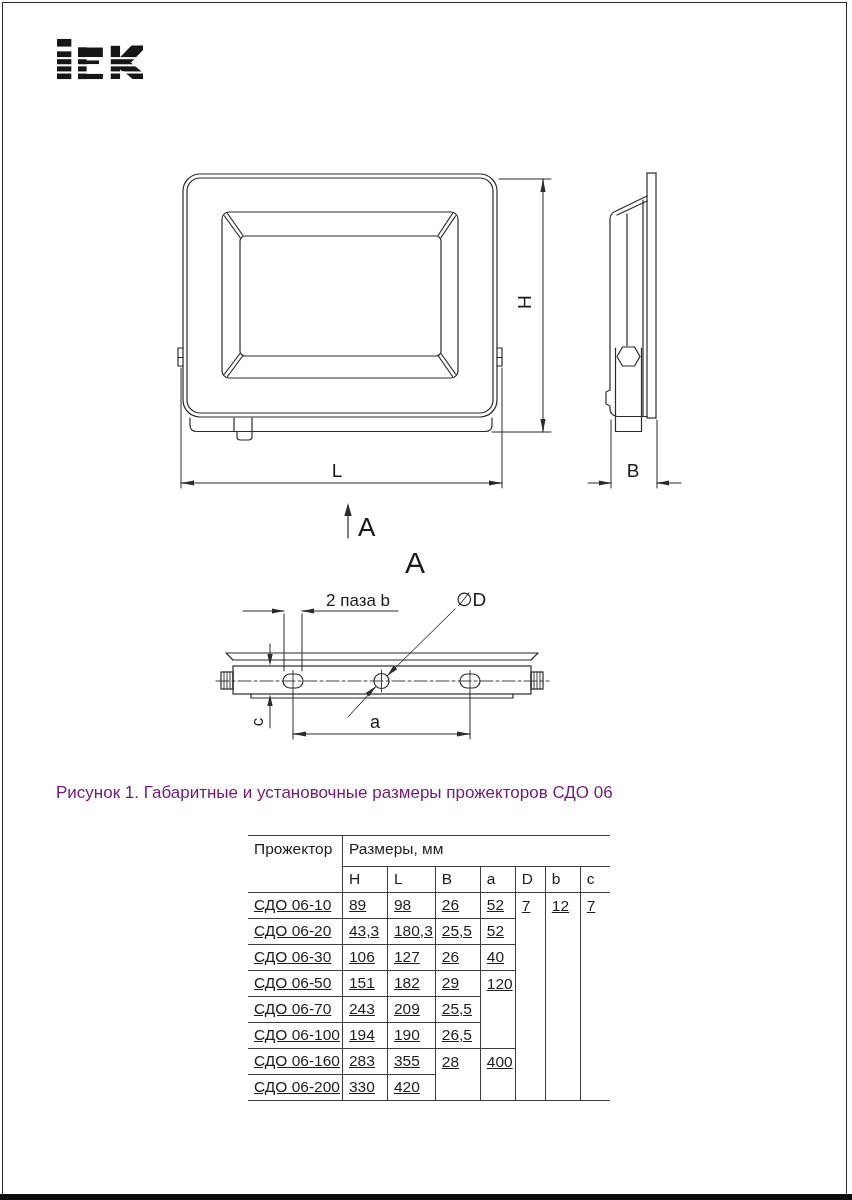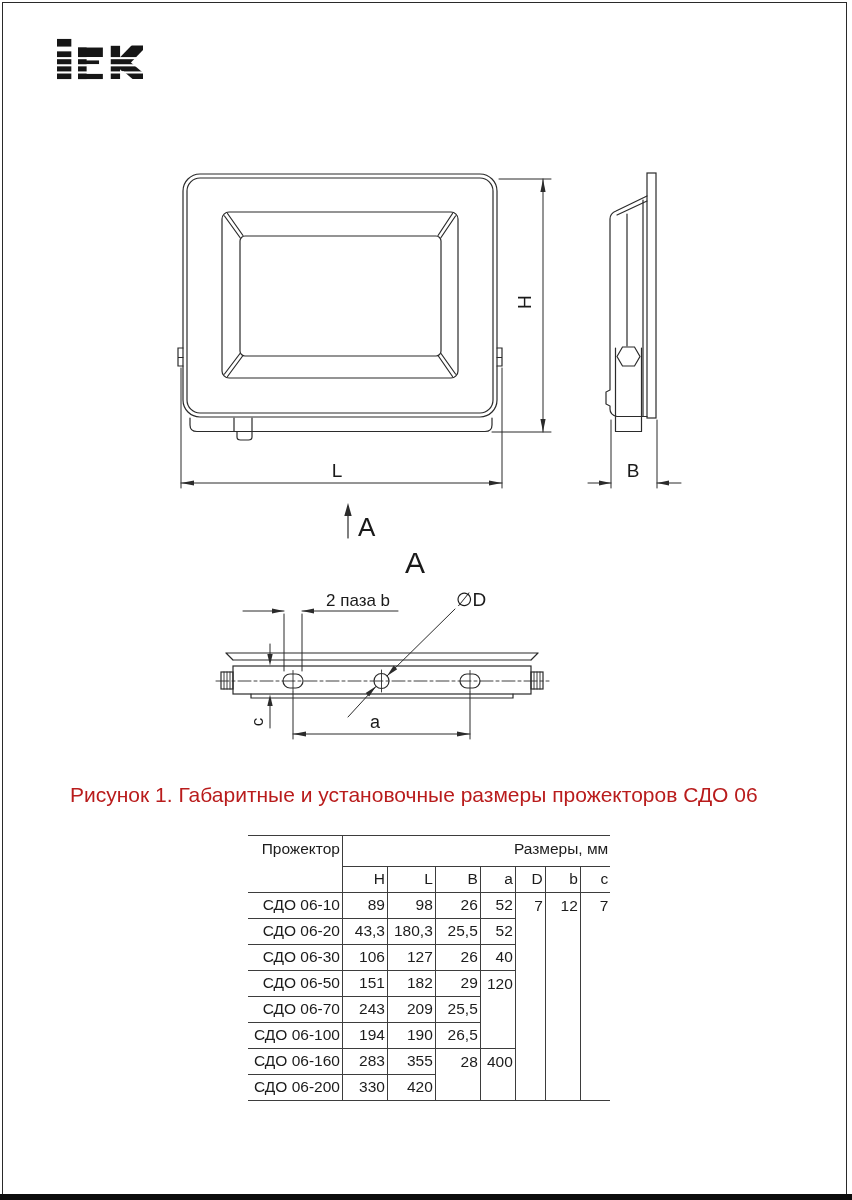--- a/index.html
+++ b/index.html
@@ -12,38 +12,38 @@
   .page-frame{
     position:absolute;left:2px;top:2px;right:5px;bottom:0;
     border:1.5px solid #2a2a2a;border-bottom:none;pointer-events:none;
   }
   .footer-bar{
     position:absolute;left:0;right:0;bottom:0;height:6px;background:#0d0d0d;
   }
   .logo{position:absolute;left:57px;top:37px;width:86px;height:44px;}
   .drawing{position:absolute;left:0;top:0;}
   .caption{
-    position:absolute;left:70px;top:783px;width:700px;
-    font-size:21px;color:#b91c1c;
+    position:absolute;left:56px;top:783px;width:700px;
+    font-size:17px;color:#701a75;
   }
   table.dims{
     position:absolute;left:248px;top:835px;
     border-collapse:collapse;table-layout:fixed;
     font-size:15.5px;color:#1c1c1c;
     border-top:1.2px solid #3d3d3d;
   }
   table.dims td, table.dims th{
-    font-weight:normal;text-align:right;
+    font-weight:normal;text-align:left;
     padding:0 2px 0 6px;line-height:1.05;
     border-bottom:1.1px solid #3d3d3d;
     vertical-align:middle;white-space:nowrap;
   }
   table.dims .bl{border-left:1.1px solid #3d3d3d;}
   table.dims .vtop{vertical-align:top;padding-top:5px;}
-  tr.hr1{height:31px;} tr.hr2{height:26px;} tr.dr{height:26px;}
+  tr.hr1{height:31px;} tr.hr2{height:26px;} tr.dr{height:26px;text-decoration:underline;}
 </style>
 </head>
 <body>
 
 <div class="page">
   <div class="page-frame"></div>
 
   <div class="logo" title="">
     <svg width="86" height="44" viewBox="0 0 90 44">
       <g fill="#161616">

